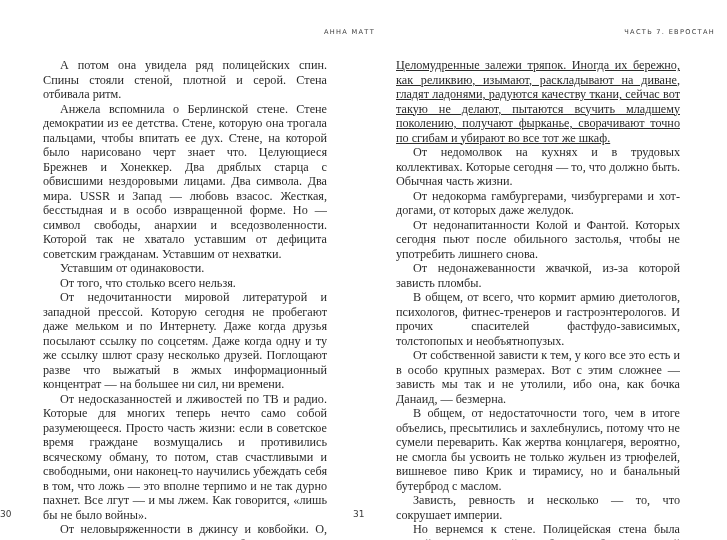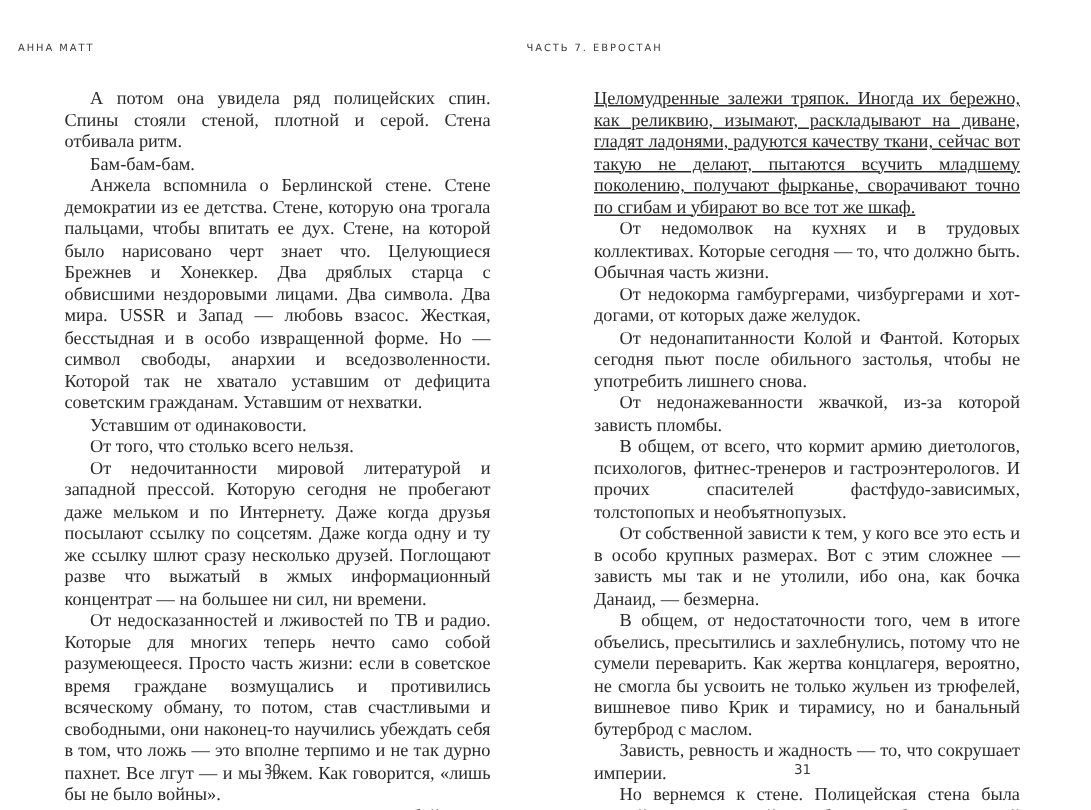--- a/index.html
+++ b/index.html
@@ -27,21 +27,21 @@
       height: 540px;
     }
     .page-left { left: 0; width: 363px; }
     .page-right { left: 363px; width: 364px; }
 
     .running-head {
       position: absolute;
       top: 28px;
       left: 0;
       width: 100%;
-      text-align: left;
+      text-align: right;
       font-family: "DejaVu Sans", "Liberation Sans", sans-serif;
       font-size: 6.6px;
       letter-spacing: 1.3px;
       color: #3a3a3a;
     }
     .page-left .running-head { left: 12px; }
     .page-right .running-head { left: -12px; }
 
     .text-block {
       position: absolute;
@@ -59,38 +59,37 @@
       text-indent: 17px;
       text-align: justify;
     }
     .text-block p.noindent { text-indent: 0; text-decoration: underline; }
 
     .folio {
       position: absolute;
       top: 509px;
       left: 0;
       width: 100%;
-      text-align: center;
+      text-align: left;
       font-family: "DejaVu Sans", "Liberation Sans", sans-serif;
       font-size: 9px;
       color: #3a3a3a;
     }
     .page-left .folio { left: 0px; }
     .page-right .folio { left: -10px; }
   </style>
 </head>
 <body>
 
 <div class="spread">
 
   <div class="page page-left">
     <div class="running-head">АННА МАТТ</div>
     <div class="text-block">
       <p>А потом она увидела ряд полицейских спин. Спины стояли стеной, плотной и серой. Стена отбивала ритм.</p>
-      <p>Бам-бам-бам.</p>
       <p>Анжела вспомнила о Берлинской стене. Стене демократии из ее детства. Стене, которую она трогала пальцами, чтобы впитать ее дух. Стене, на которой было нарисовано черт знает что. Целующиеся Брежнев и Хонеккер. Два дряблых старца с обвисшими нездоровыми лицами. Два символа. Два мира. USSR и Запад — любовь взасос. Жесткая, бесстыдная и в особо извращенной форме. Но — символ свободы, анархии и вседозволенности. Которой так не хватало уставшим от дефицита советским гражданам. Уставшим от нехватки.</p>
       <p>Уставшим от одинаковости.</p>
       <p>От того, что столько всего нельзя.</p>
       <p>От недочитанности мировой литературой и западной прессой. Которую сегодня не пробегают даже мельком и по Интернету. Даже когда друзья посылают ссылку по соцсетям. Даже когда одну и ту же ссылку шлют сразу несколько друзей. Поглощают разве что выжатый в жмых информационный концентрат — на большее ни сил, ни времени.</p>
       <p>От недосказанностей и лживостей по ТВ и радио. Которые для многих теперь нечто само собой разумеющееся. Просто часть жизни: если в советское время граждане возмущались и противились всяческому обману, то потом, став счастливыми и свободными, они наконец-то научились убеждать себя в том, что ложь — это вполне терпимо и не так дурно пахнет. Все лгут — и мы лжем. Как говорится, «лишь бы не было войны».</p>
       <p>От неловыряженности в джинсу и ковбойки. О, эти первые хлынувшие из рога изобилия джинса и ковбойки, пожелтевшие на сгибах! У многих «постсоветских» арктинийцев они все еще бережно хранятся. На дачных чердаках, а то и на домашних антресолях. Неношеные. Ненадеванные.</p>
     </div>
     <div class="folio">30</div>
   </div>
 
@@ -98,20 +97,20 @@
     <div class="running-head">ЧАСТЬ 7. ЕВРОСТАН</div>
     <div class="text-block">
       <p class="noindent">Целомудренные залежи тряпок. Иногда их бережно, как реликвию, изымают, раскладывают на диване, гладят ладонями, радуются качеству ткани, сейчас вот такую не делают, пытаются всучить младшему поколению, получают фырканье, сворачивают точно по сгибам и убирают во все тот же шкаф.</p>
       <p>От недомолвок на кухнях и в трудовых коллективах. Которые сегодня — то, что должно быть. Обычная часть жизни.</p>
       <p>От недокорма гамбургерами, чизбургерами и хот-догами, от которых даже желудок.</p>
       <p>От недонапитанности Колой и Фантой. Которых сегодня пьют после обильного застолья, чтобы не употребить лишнего снова.</p>
       <p>От недонажеванности жвачкой, из-за которой зависть пломбы.</p>
       <p>В общем, от всего, что кормит армию диетологов, психологов, фитнес-тренеров и гастроэнтерологов. И прочих спасителей фастфудо-зависимых, толстопопых и необъятнопузых.</p>
       <p>От собственной зависти к тем, у кого все это есть и в особо крупных размерах. Вот с этим сложнее — зависть мы так и не утолили, ибо она, как бочка Данаид, — безмерна.</p>
       <p>В общем, от недостаточности того, чем в итоге объелись, пресытились и захлебнулись, потому что не сумели переварить. Как жертва концлагеря, вероятно, не смогла бы усвоить не только жульен из трюфелей, вишневое пиво Крик и тирамису, но и банальный бутерброд с маслом.</p>
-      <p>Зависть, ревность и жадность — то, что сокрушает империи.</p>
+      <p>Зависть, ревность и несколько — то, что сокрушает империи.</p>
       <p>Но вернемся к стене. Полицейская стена была другой. Не Берлинской. Это была как бы изнанка той цветной и свободной Берлинской стены. Серые спины, шлемы, щиты и дубинки. Дубинки бились о щиты, как волны о причал.</p>
 
     </div>
     <div class="folio">31</div>
   </div>
 
 </div>
 
 </body></html>

